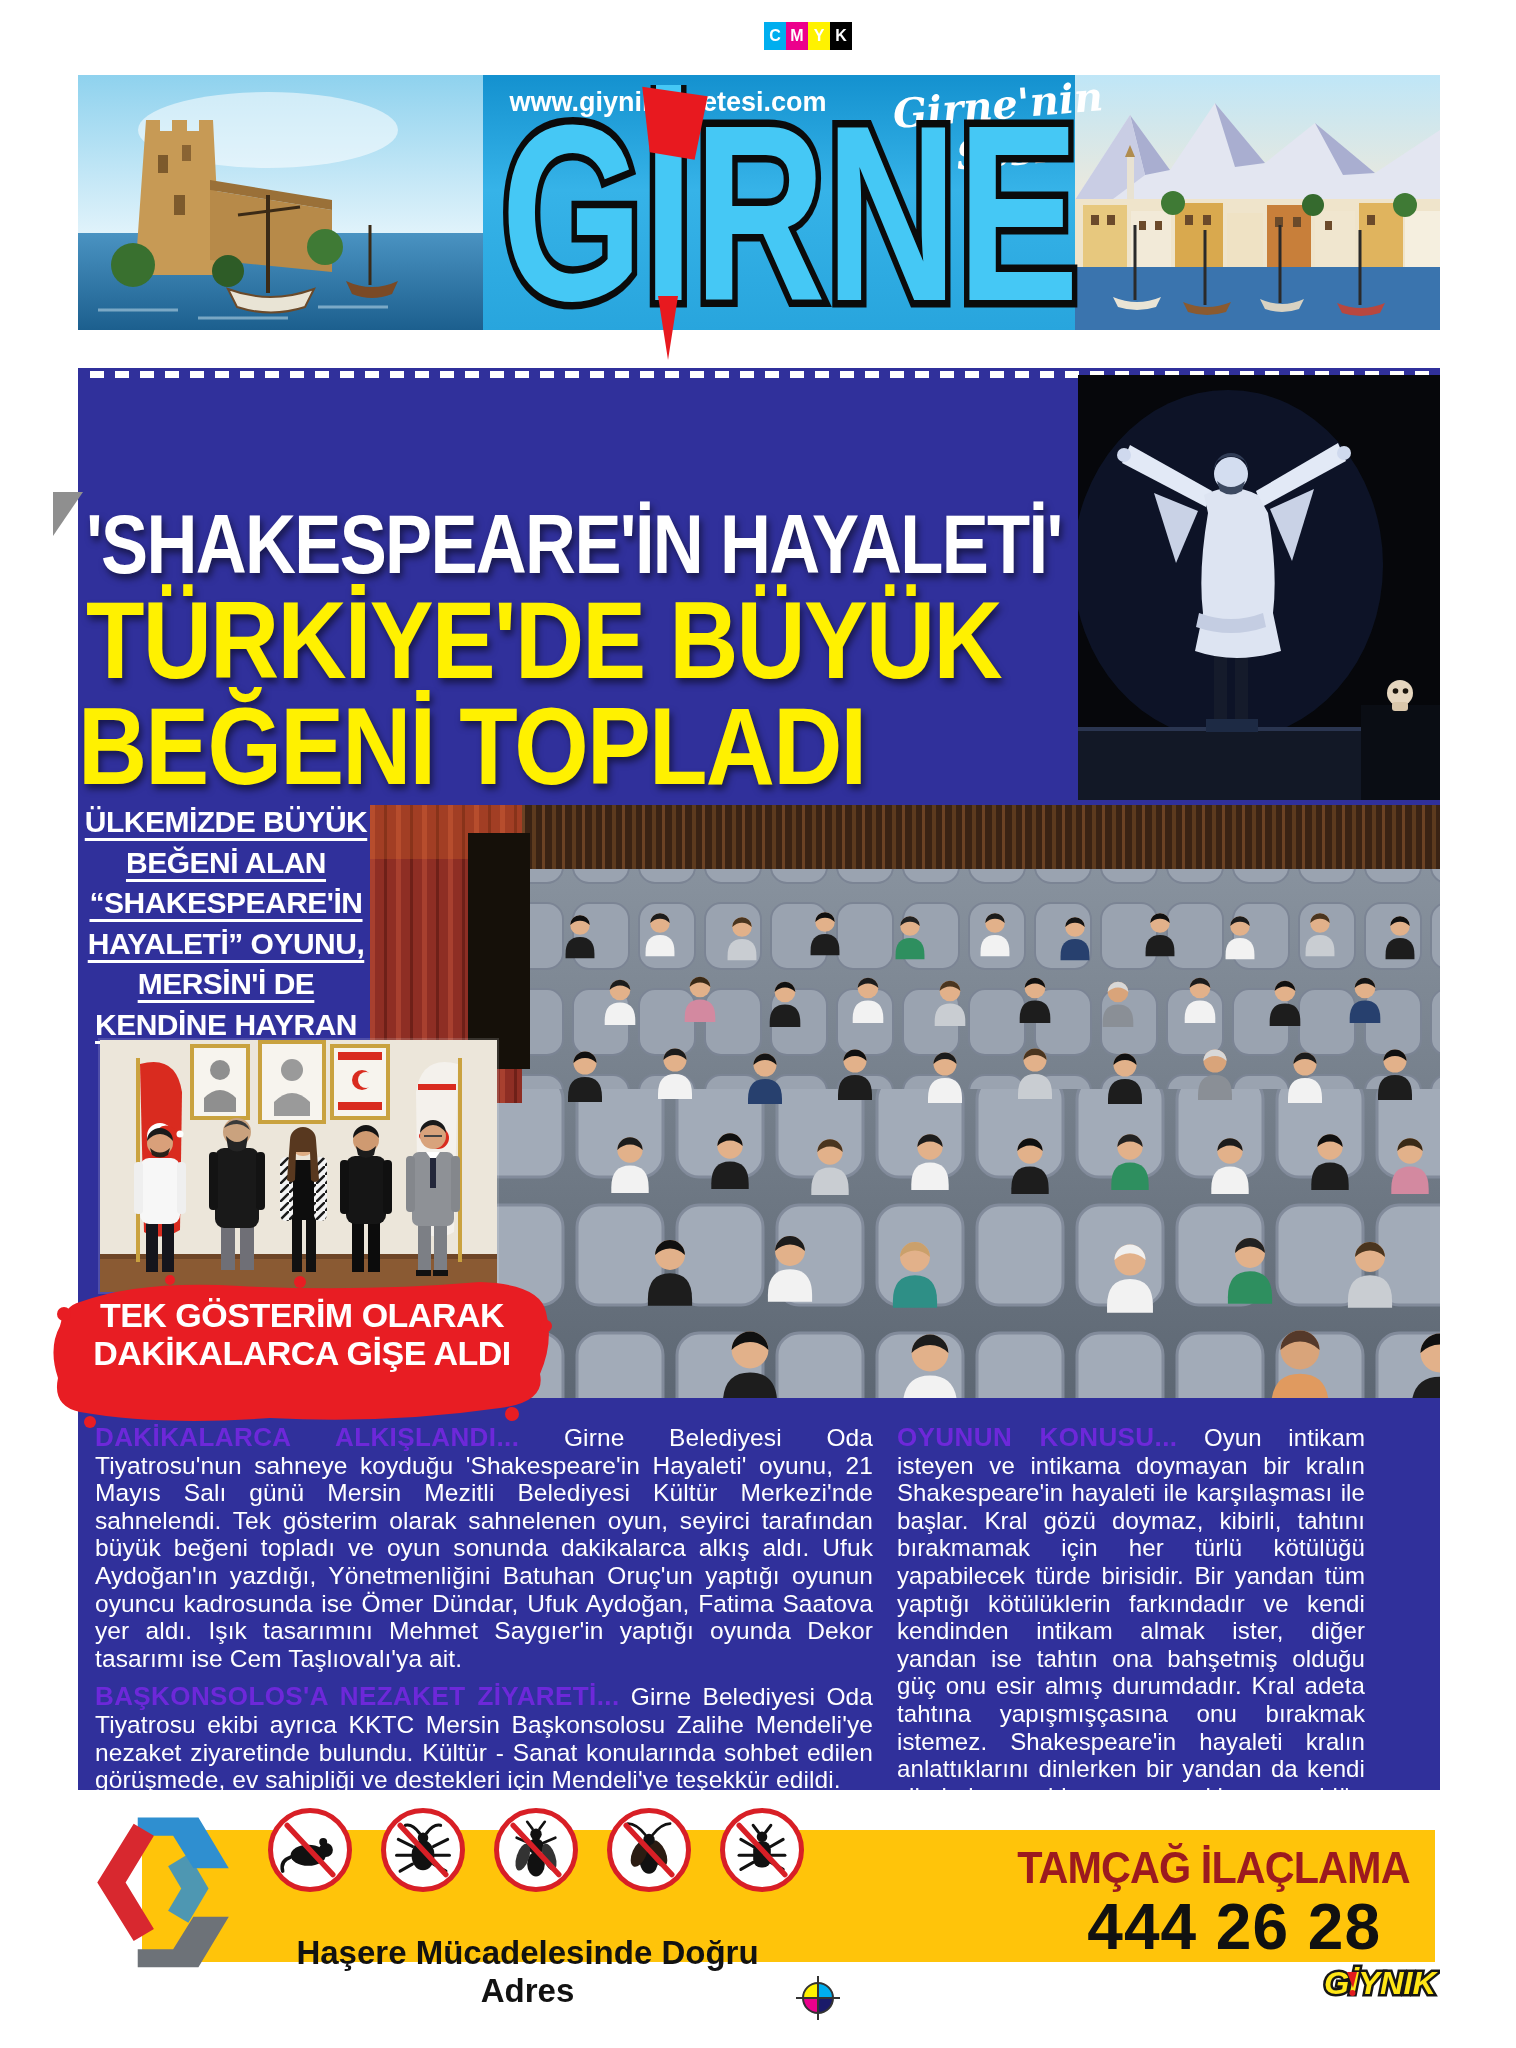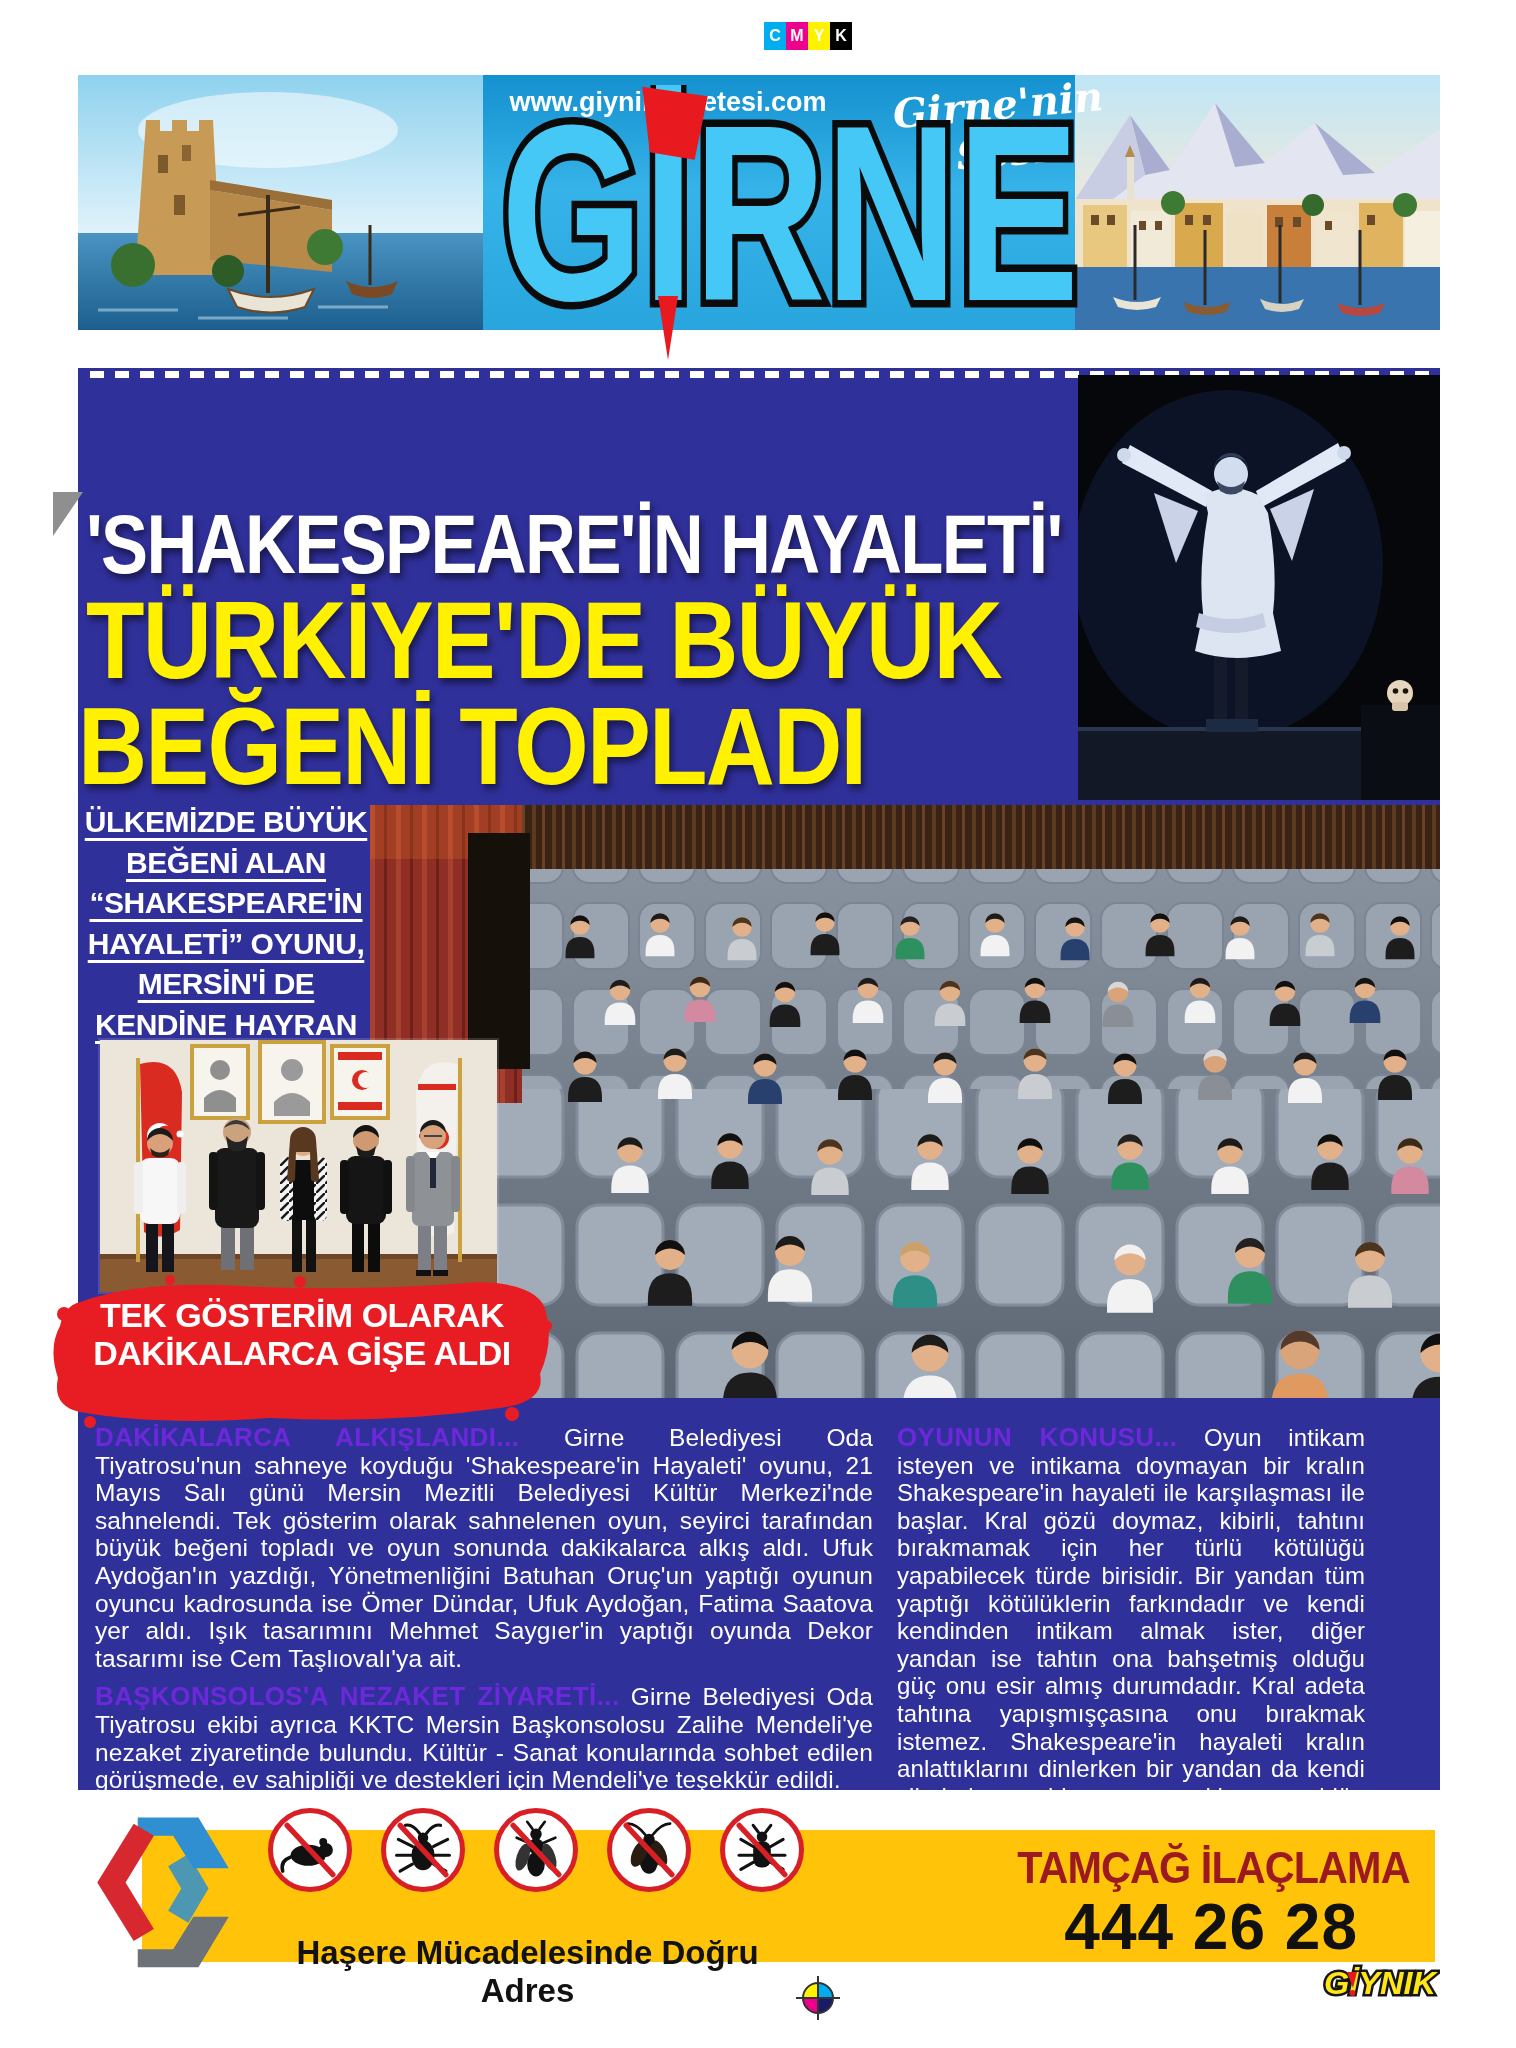--- a/index.html
+++ b/index.html
@@ -73,21 +73,21 @@
   
   .adband{position:absolute;left:142px;top:1830px;width:1293px;height:132px;background:#ffc40a;}
   .adlogo{position:absolute;left:75px;top:1798px;width:172px;height:190px;}
   .pest{position:absolute;width:84px;height:84px;border-radius:50%;background:#ffffff;
         border:5px solid #d81f26;box-sizing:border-box;top:1808px;}
   .slogan{position:absolute;left:255px;top:1912px;width:545px;text-align:center;
           font:bold 33px "Liberation Sans",sans-serif;color:#121212;margin-top:22px;}
   .tamcag{position:absolute;left:985px;top:1842px;width:402px;text-align:right;
           font:bold 45px "Liberation Sans",sans-serif;color:#9c1a1f;transform:scaleX(.92);transform-origin:100% 50%;
           letter-spacing:-1px;white-space:nowrap;}
-  .phone{position:absolute;left:956px;top:1890px;width:402px;text-align:right;
+  .phone{position:absolute;left:979px;top:1890px;width:402px;text-align:right;
          font:bold 64px "Liberation Sans",sans-serif;color:#111111;letter-spacing:1px;}
   .giynik{position:absolute;left:1320px;top:1964px;width:120px;height:42px;}
   .regmark{position:absolute;left:796px;top:1976px;width:44px;height:44px;}
 </style>
 </head>
 <body>
 
 <div class="page">
 
   <div class="cmyk">

